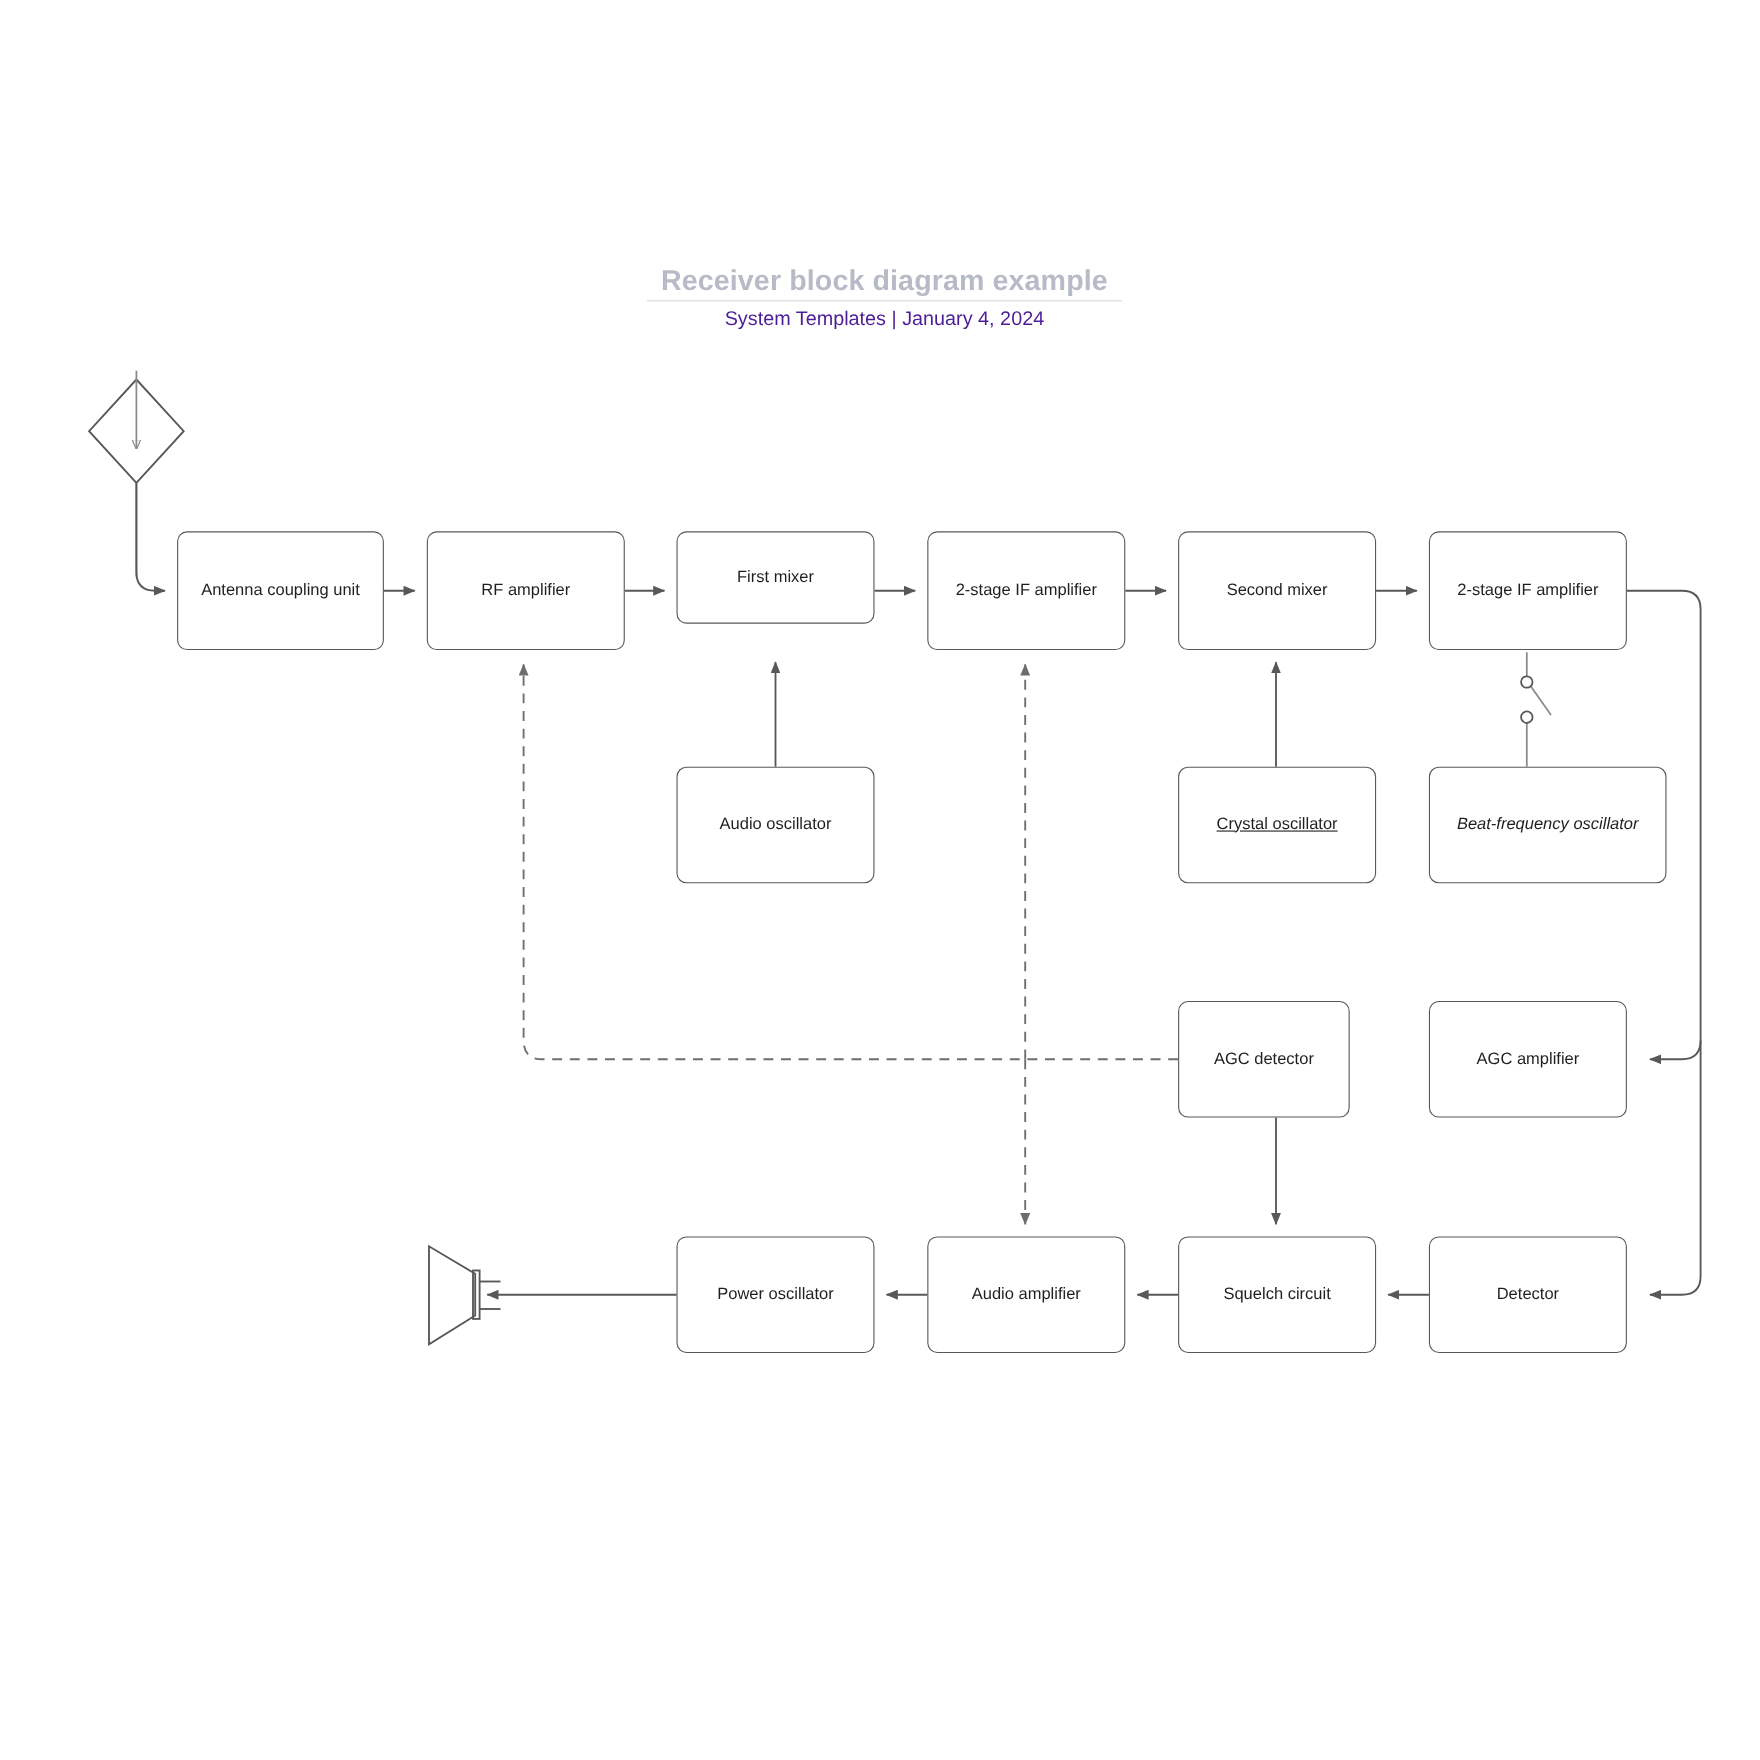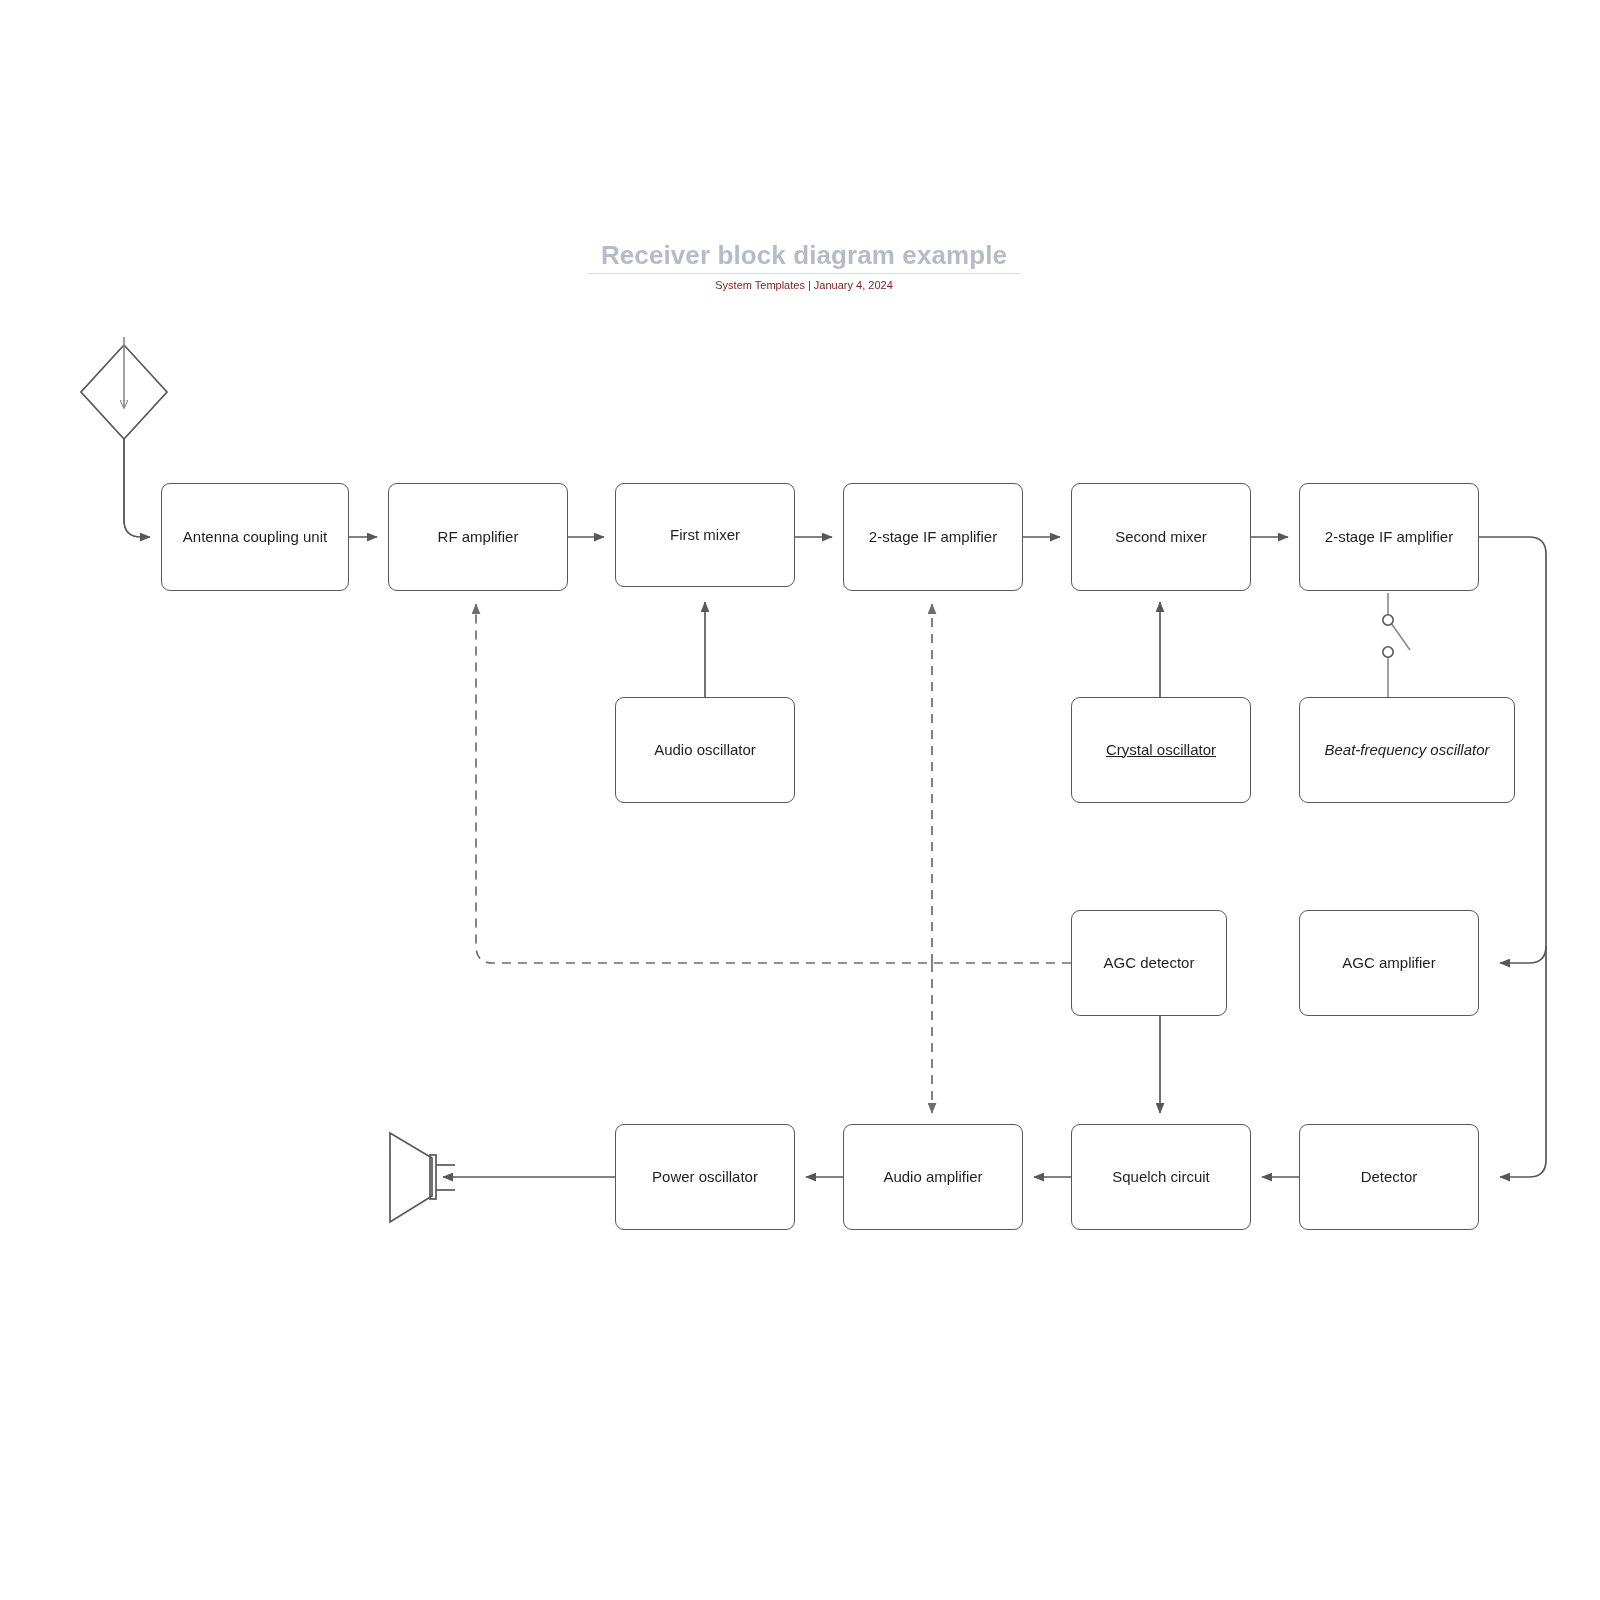--- a/index.html
+++ b/index.html
@@ -20,21 +20,21 @@
     letter-spacing:.1px;
     white-space:nowrap;
   }
   .hdr-rule{
     position:absolute;left:588px;top:273px;width:432px;height:1px;
     background:#d4d8e0;
   }
   .hdr-sub{
     position:absolute;left:588px;top:279px;width:432px;
     text-align:center;
-    font-size:11px;color:#7f1d1d;white-space:nowrap;
+    font-size:18px;color:#4c1d95;white-space:nowrap;
   }
   
   .blk{
     position:absolute;
     box-sizing:border-box;
     border:1.6px solid #585858;
     border-radius:9px;
     background:#ffffff;
     display:flex;align-items:center;justify-content:center;
     text-align:center;
@@ -132,21 +132,21 @@
   </svg>
 
   <div class="blk" style="left:161px;top:483px;width:188px;height:108px;">
     <span>Antenna coupling unit</span>
   </div>
 
   <div class="blk" style="left:388px;top:483px;width:180px;height:108px;">
     <span>RF amplifier</span>
   </div>
 
-  <div class="blk" style="left:615px;top:483px;width:180px;height:104px;">
+  <div class="blk" style="left:615px;top:483px;width:180px;height:84px;">
     <span>First mixer</span>
   </div>
 
   <div class="blk" style="left:843px;top:483px;width:180px;height:108px;">
     <span>2-stage IF amplifier</span>
   </div>
 
   <div class="blk" style="left:1071px;top:483px;width:180px;height:108px;">
     <span>Second mixer</span>
   </div>

